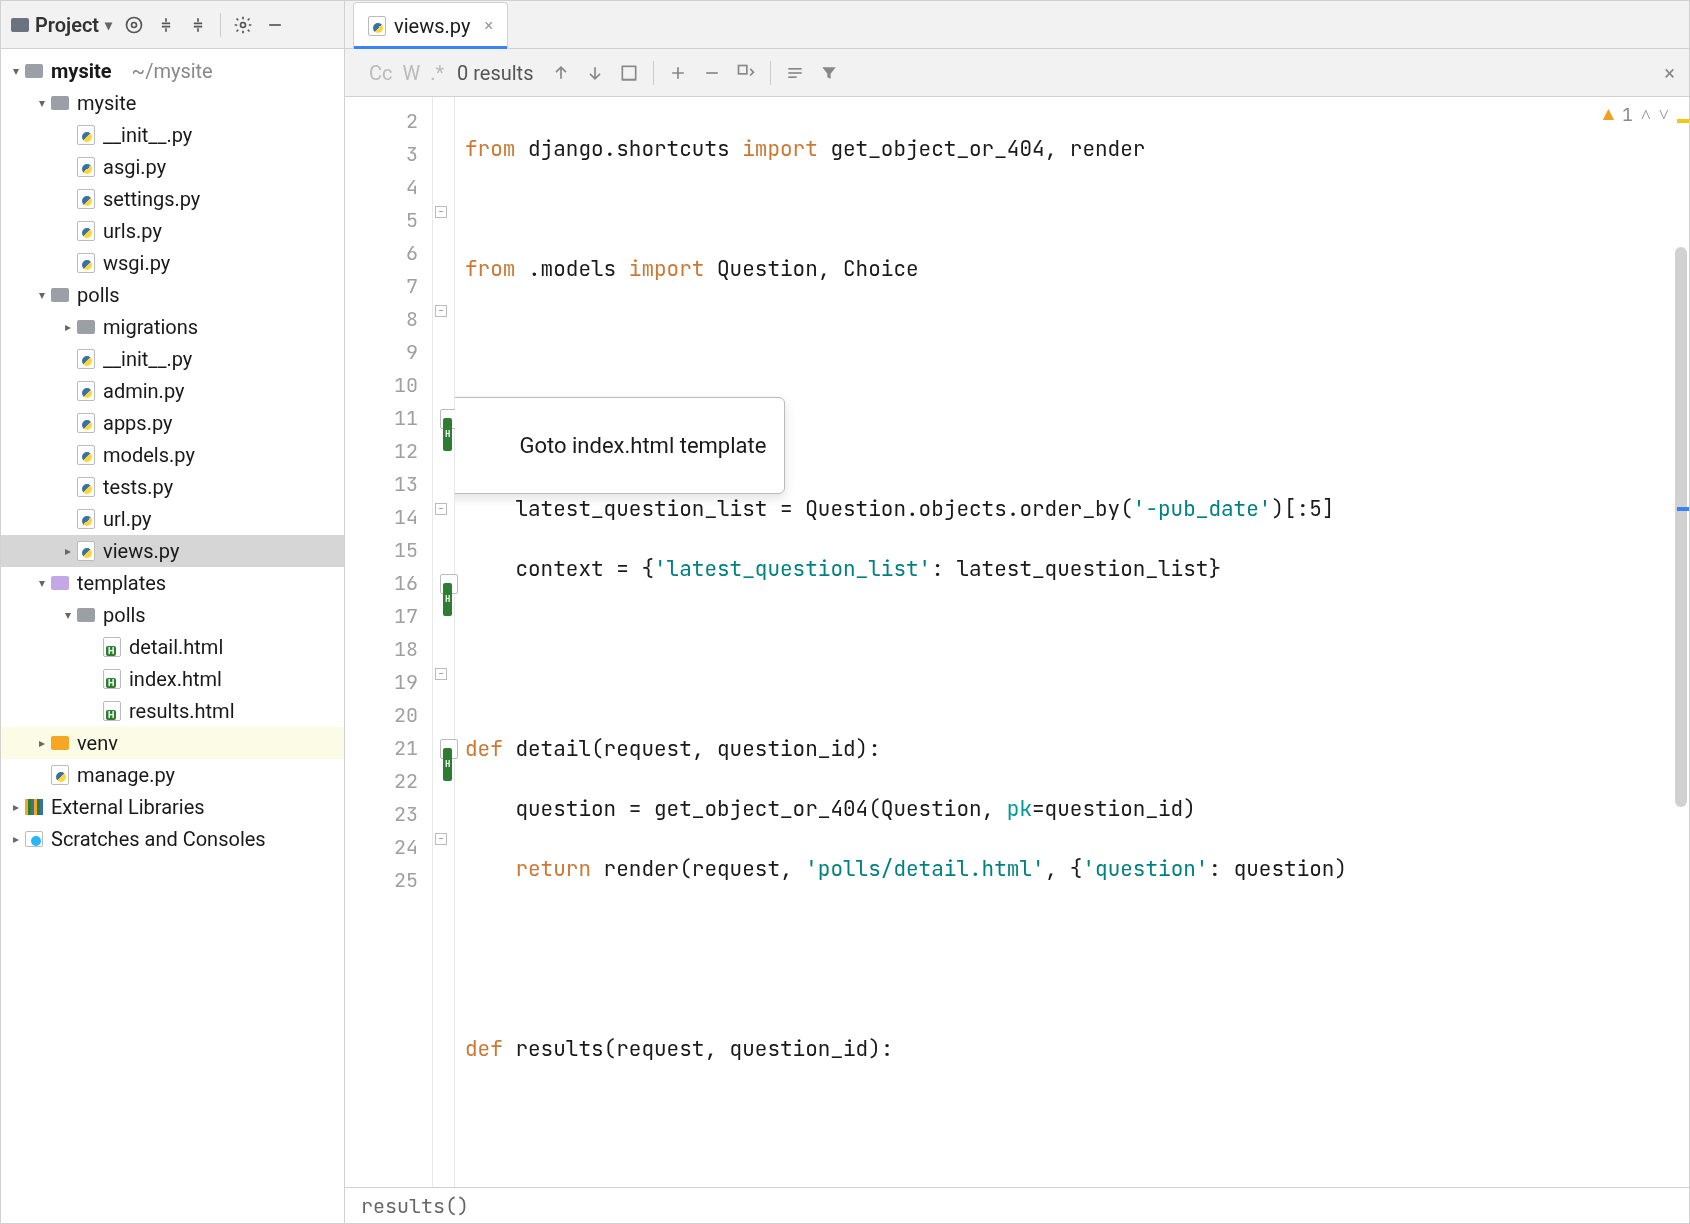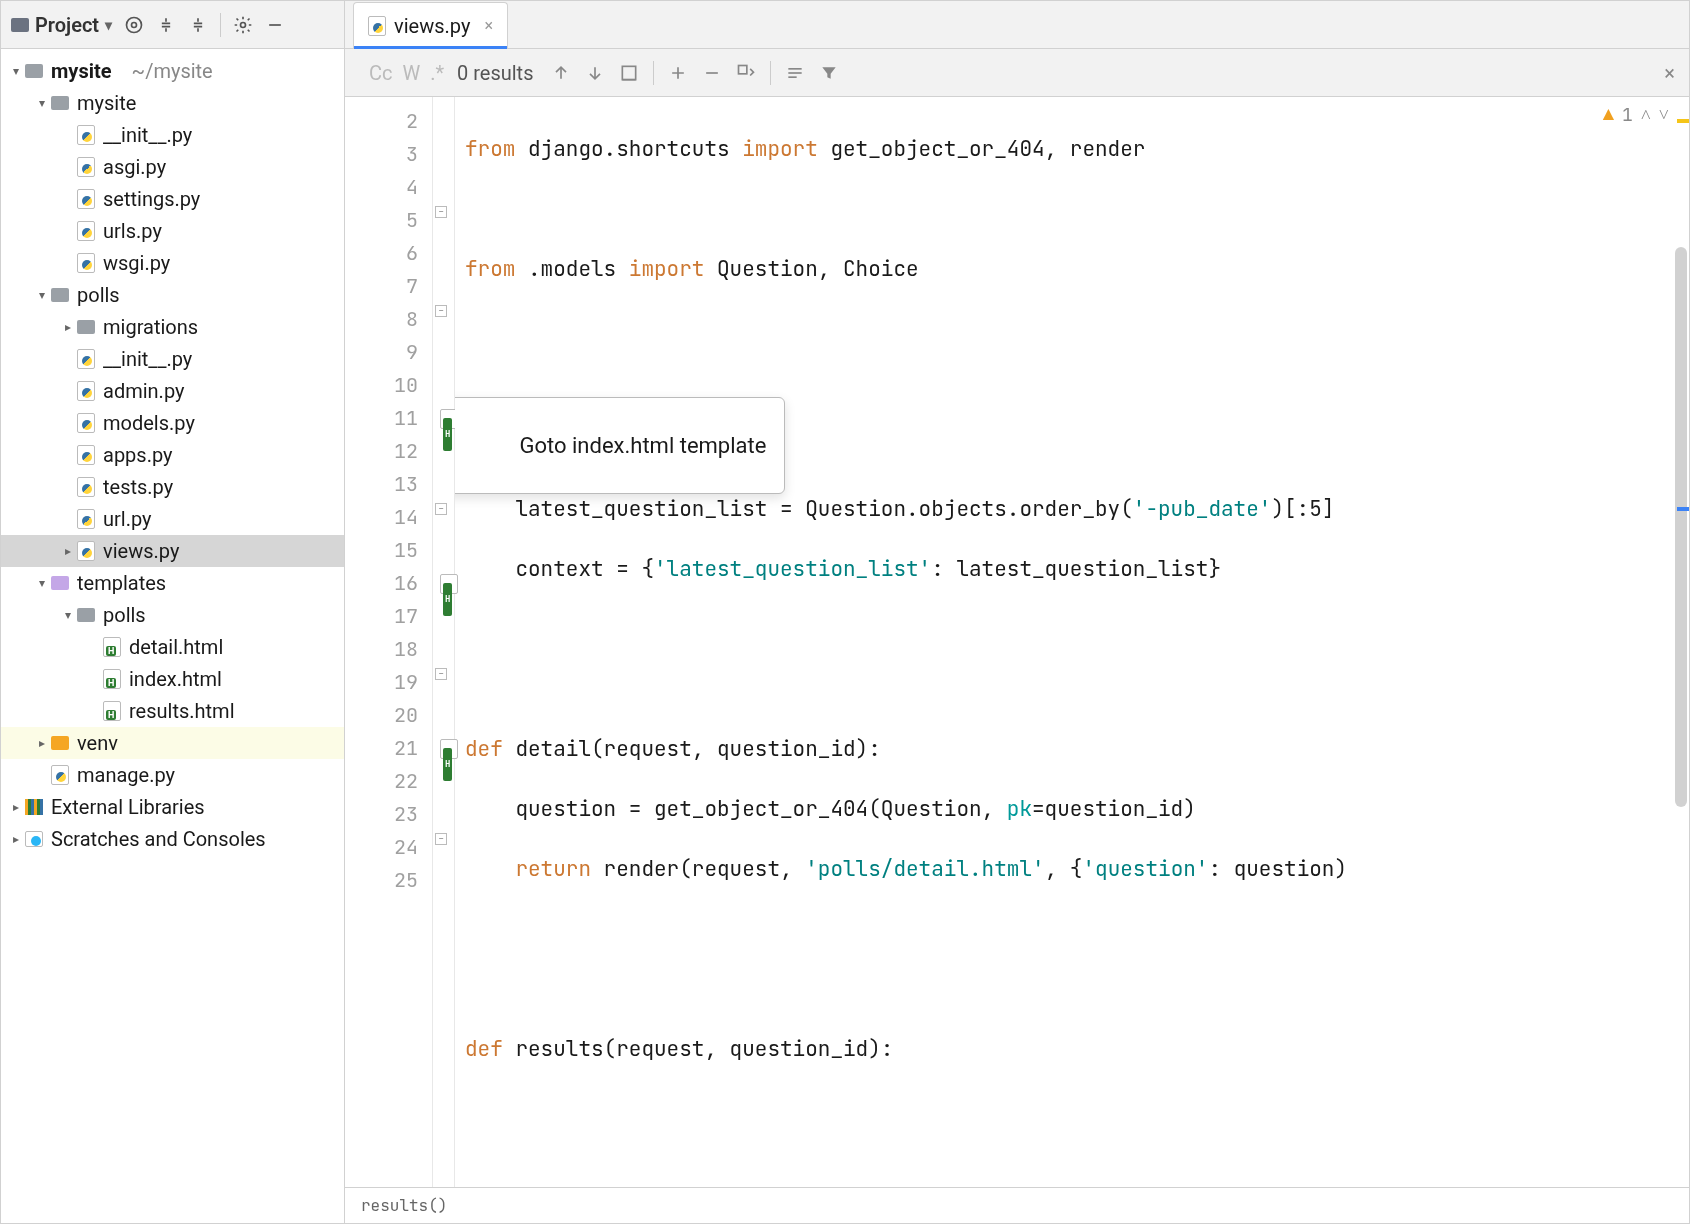--- a/index.html
+++ b/index.html
@@ -91,21 +91,21 @@
   .cline { height:33px; line-height:33px; }
   .k { color:#cc7832; } 
   .s { color:#008080; } 
   .param { color:#009999; }
   .inspections { position:absolute; top:6px; right:20px; display:flex; align-items:center; gap:8px; color:#888; font-size:18px;}
   .warn-tri { color:#f0a020; }
   .scrollbar-thumb { position:absolute; right:2px; top:150px; width:12px; height:560px; background:rgba(0,0,0,0.18); border-radius:6px;}
   .mark-blue { position:absolute; right:0; top:410px; width:12px; height:4px; background:#3b82f6; }
   .mark-yellow-top { position:absolute; right:0; top:22px; width:12px; height:4px; background:#f5c518; }
   .tooltip { position:absolute; background:#fff; border:1px solid #bbb; border-radius:6px; padding:10px 18px; box-shadow:0 4px 12px rgba(0,0,0,0.12); font-size:22px; font-family:var(--sans);}
-  .breadcrumb-bar { height:36px; border-top:1px solid var(--border); display:flex; align-items:center; padding:0 16px; color:#666; font-family:var(--mono); font-size:16px; background:#fff;}
+  .breadcrumb-bar { height:36px; border-top:1px solid var(--border); display:flex; align-items:center; padding:0 16px; color:#666; font-family:var(--mono); font-size:20px; background:#fff;}
 </style>
 </head>
 <body>
 
 <div class="window">
   <div class="top-row">
     <div class="project-toolbar">
       <span class="proj-label">
         <span class="folder-icon"></span>
         <span>Project</span>
@@ -203,26 +203,26 @@
           <span class="lbl">__init__.py</span>
         </div>
       <div class="tree-row indent-2">
           <span class="chev empty">▸</span>
           <span class="ic py-icon"></span>
           <span class="lbl">admin.py</span>
         </div>
       <div class="tree-row indent-2">
           <span class="chev empty">▸</span>
           <span class="ic py-icon"></span>
+          <span class="lbl">apps.py</span>
+        </div>
+      <div class="tree-row indent-2">
+          <span class="chev empty">▸</span>
+          <span class="ic py-icon"></span>
           <span class="lbl">models.py</span>
-        </div>
-      <div class="tree-row indent-2">
-          <span class="chev empty">▸</span>
-          <span class="ic py-icon"></span>
-          <span class="lbl">apps.py</span>
         </div>
       <div class="tree-row indent-2">
           <span class="chev empty">▸</span>
           <span class="ic py-icon"></span>
           <span class="lbl">tests.py</span>
         </div>
       <div class="tree-row indent-2">
           <span class="chev empty">▸</span>
           <span class="ic py-icon"></span>
           <span class="lbl">url.py</span>

